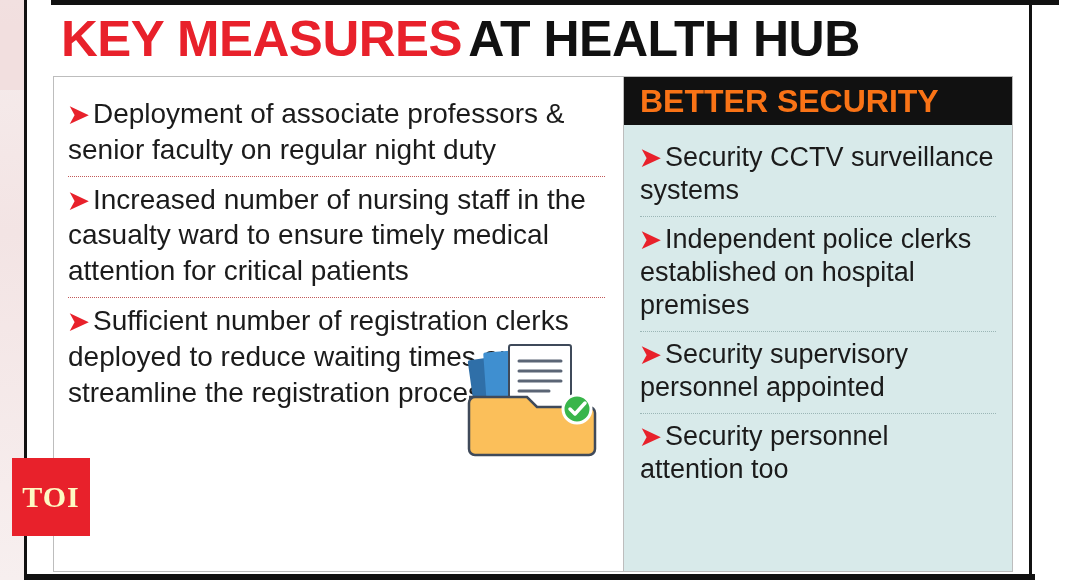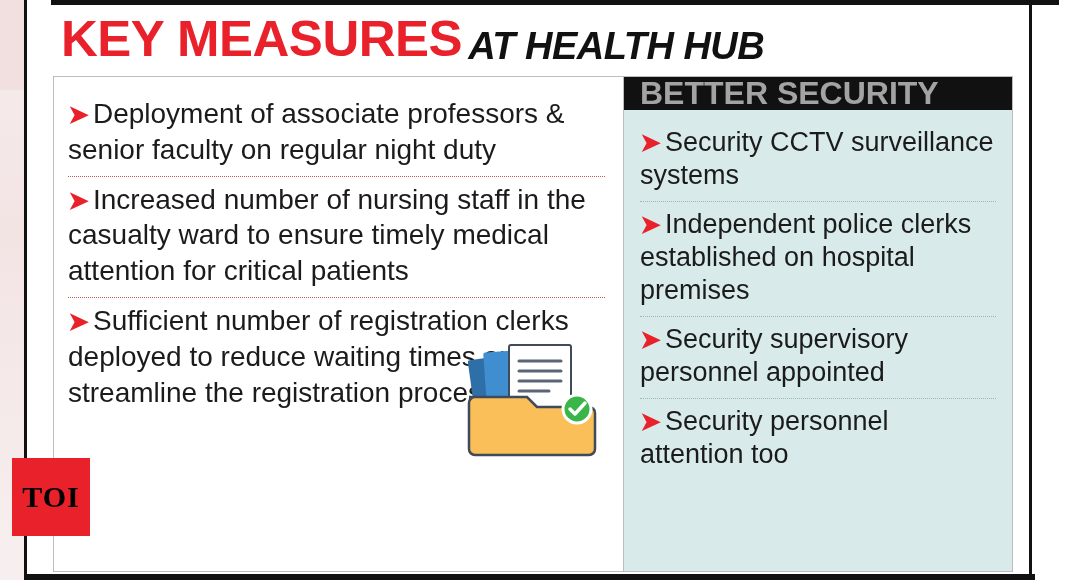--- a/index.html
+++ b/index.html
@@ -61,26 +61,25 @@
     color: #e8212b;
     font-size: 50px;
     font-weight: bold;
     letter-spacing: -0.5px;
     font-family: "Liberation Sans", sans-serif;
     transform: scaleX(1.02);
     transform-origin: left center;
   }
   .headline .black {
     color: #111111;
-    font-size: 38px;
+    font-size: 50px;
     font-weight: bold;
     letter-spacing: -0.5px;
     margin-left: 14px;
     font-family: "Liberation Sans", sans-serif;
-    font-style: italic;
   }
 
   
   .panels {
     position: absolute;
     left: 26px;
     top: 76px;
     width: 960px;
     height: 496px;
     display: flex;
@@ -101,22 +100,22 @@
     width: 390px;
     box-sizing: border-box;
     border: 1px solid #bdbdbd;
     background: #d8eaea;
     position: relative;
     overflow: hidden;
   }
 
   .right-header {
     background: #111111;
-    color: #a3a3a3;
-    height: 33px;
+    color: #f97316;
+    height: 48px;
     display: flex;
     align-items: center;
     padding-left: 16px;
     box-sizing: border-box;
   }
   .right-header span {
     font-size: 32px;
     font-weight: bold;
     letter-spacing: 0px;
   }
@@ -166,21 +165,21 @@
   }
 
   
   .toi {
     position: absolute;
     left: 12px;
     top: 458px;
     width: 78px;
     height: 78px;
     background: #e8212b;
-    color: #000000;
+    color: #fef9c3;
     display: flex;
     align-items: center;
     justify-content: center;
   }
   .toi span {
     font-family: "Liberation Serif", serif;
     font-size: 30px;
     font-weight: bold;
     letter-spacing: 1px;
   }

